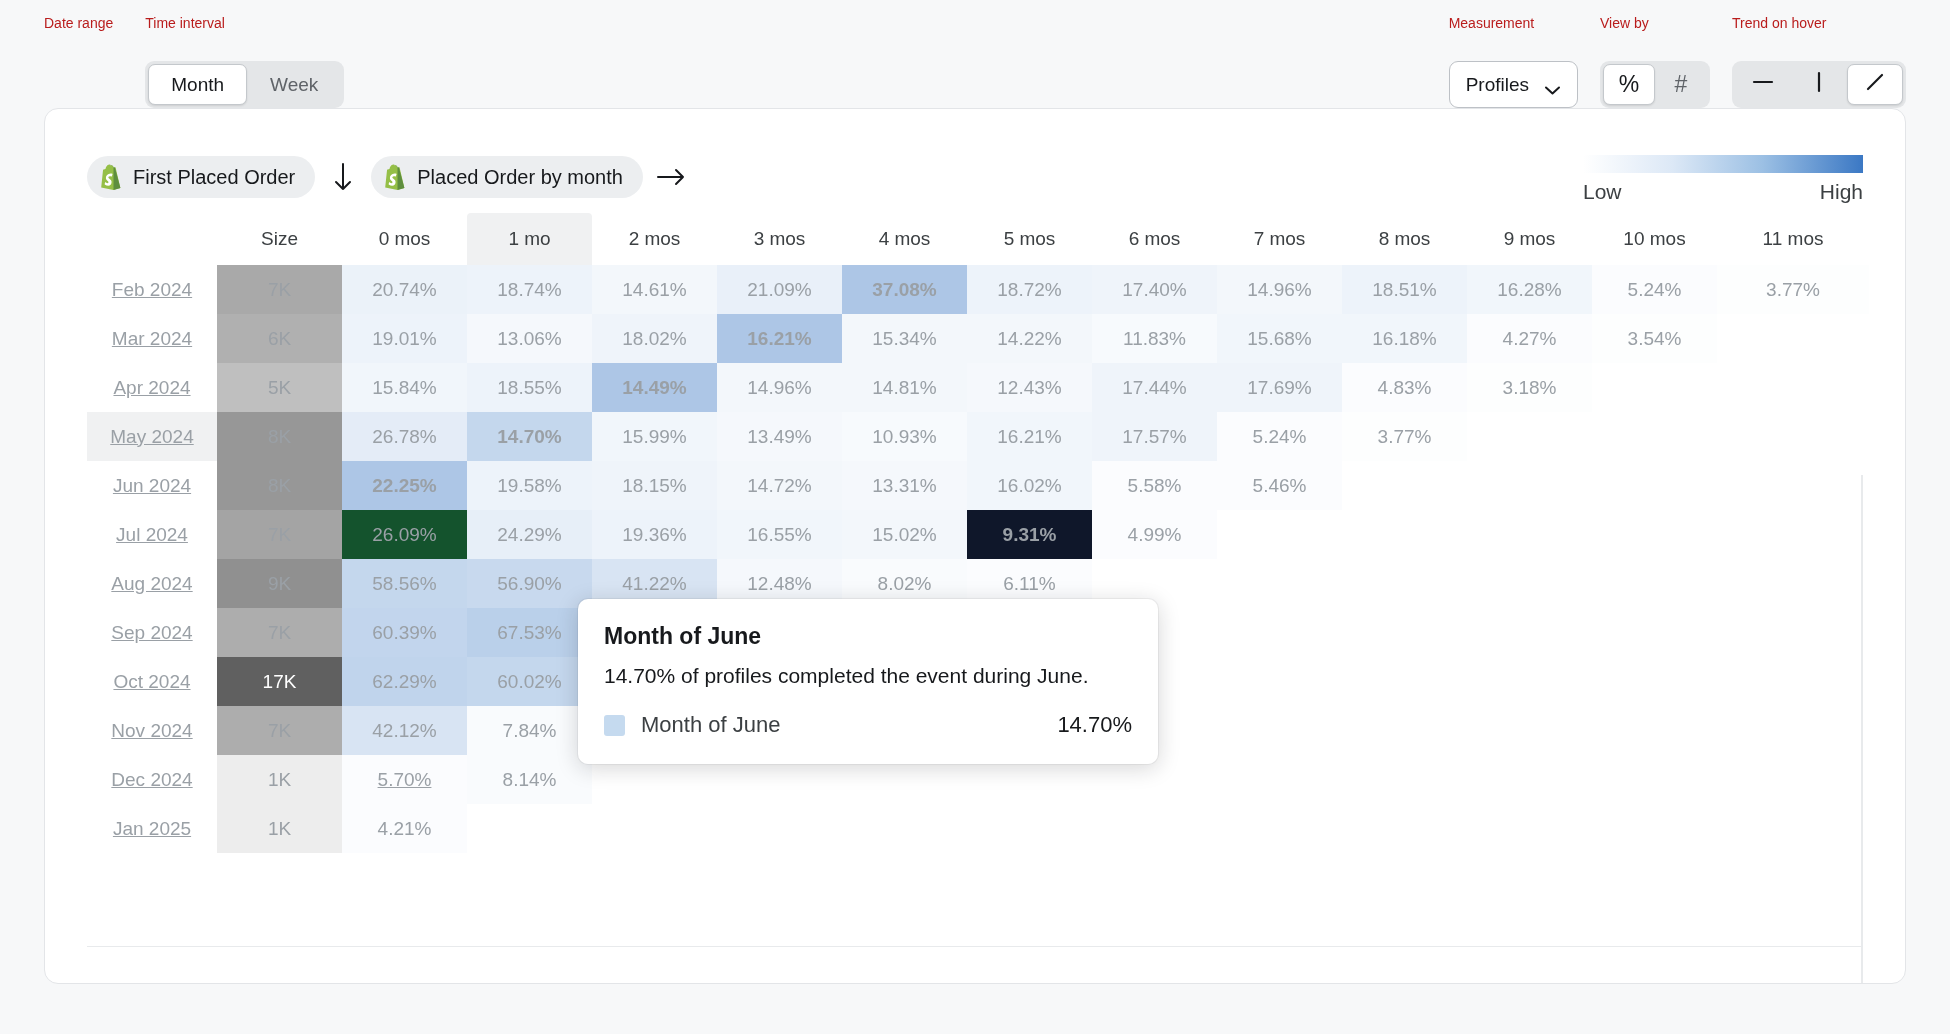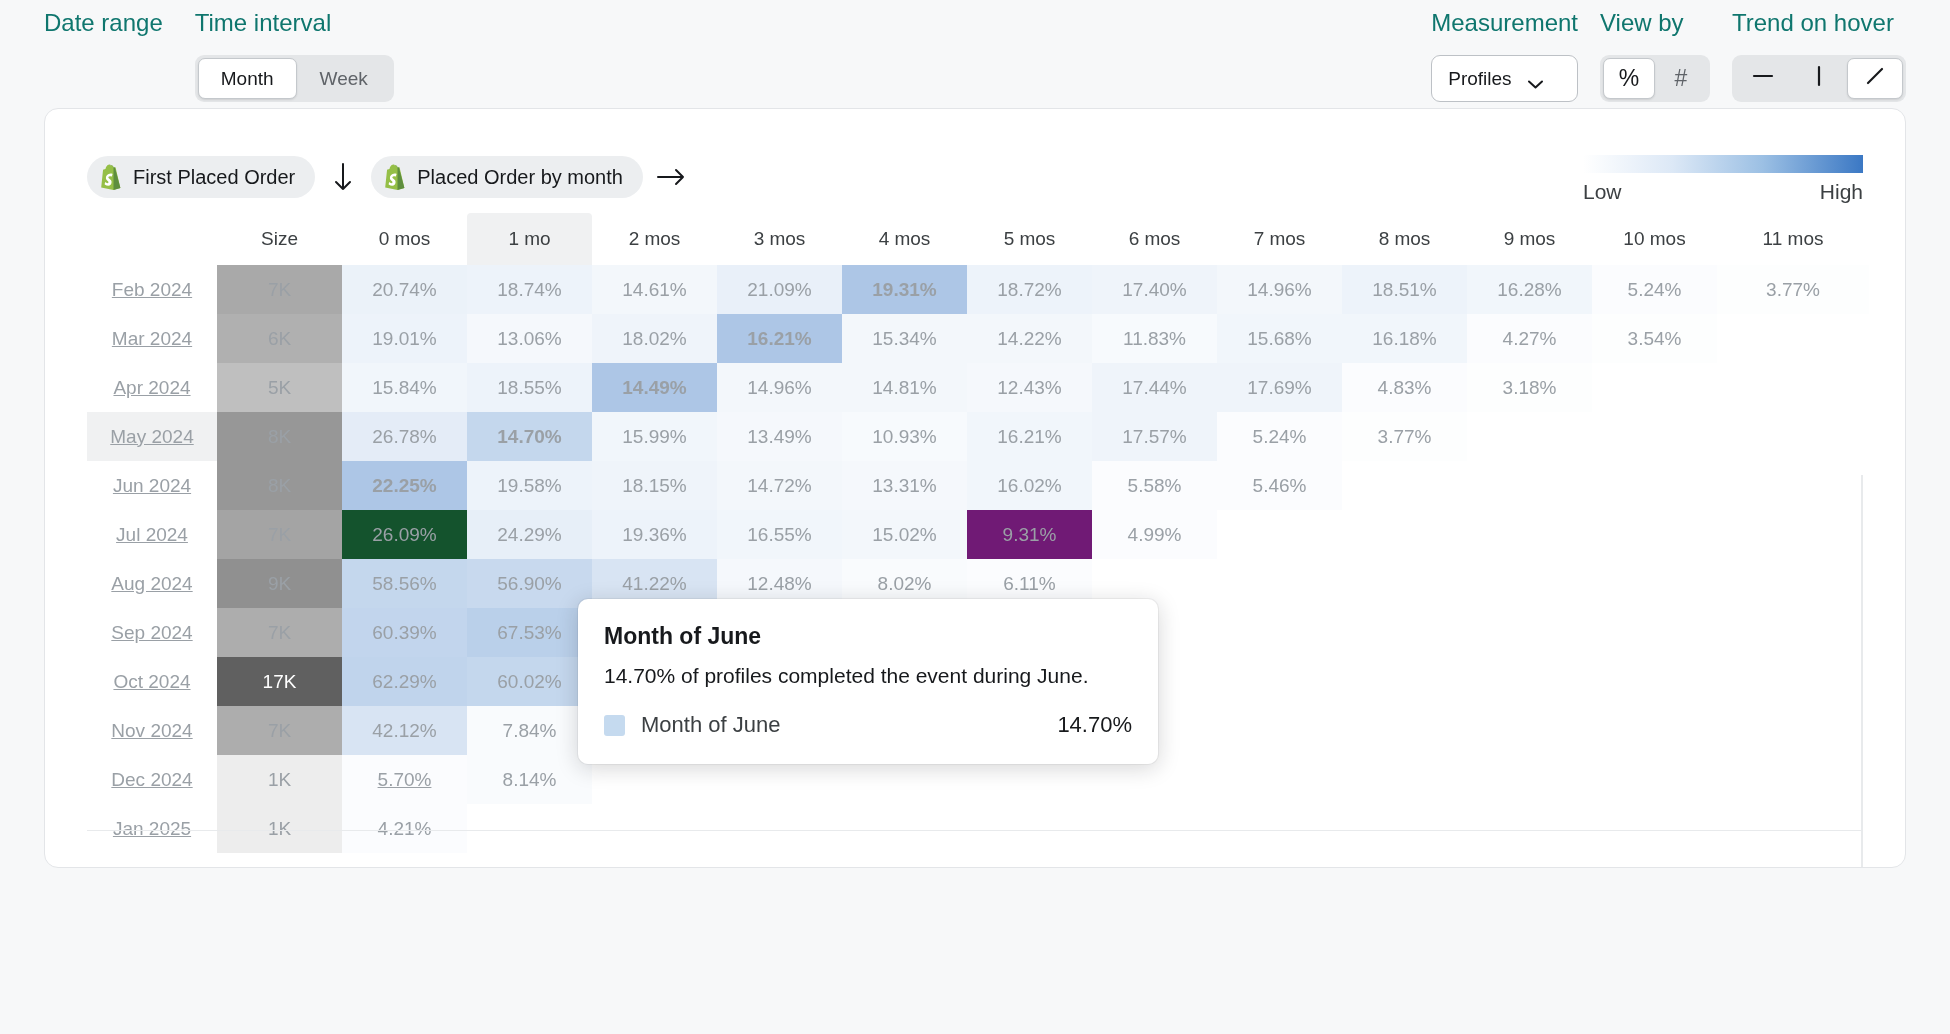--- a/index.html
+++ b/index.html
@@ -15,23 +15,23 @@
   .toolbar {
     position: relative;
     height: 108px;
     padding: 0 44px;
     display: flex;
     align-items: flex-start;
     background: #f7f8f9;
   }
   .ctrl-group { display: flex; flex-direction: column; margin-top: 12px; }
   .ctrl-label {
-    font-size: 24px;
-    color: #0f766e;
-    margin-bottom: 21px;
+    font-size: 14px;
+    color: #b91c1c;
+    margin-bottom: 27px;
     line-height: 22px;
     white-space: nowrap;
   }
 
   
   .select-btn {
     height: 47px;
     background: #ffffff;
     border: 1px solid #bdc1c6;
     border-radius: 9px;
@@ -83,21 +83,21 @@
   .gap-lg { width: 32px; }
   .gap-sm { width: 22px; }
 
   
   .card {
     position: relative;
     margin: 0 44px;
     background: #ffffff;
     border: 1px solid #e3e5e8;
     border-radius: 14px;
-    height: 760px;
+    height: 876px;
     overflow: hidden;
   }
 
   .card-head {
     display: flex;
     align-items: center;
     padding: 32px 42px 0 42px;
     height: 104px;
   }
   .pill {
@@ -409,21 +409,21 @@
           </tr>
         </thead>
       <tbody id="heat-body">
           <tr>
             <td class="rowlabel">Feb 2024</td>
             <td class="sizecell" style="background: rgb(169, 169, 169);">7K</td>
             <td style="background: rgb(235, 242, 249);">20.74%</td>
             <td style="background: rgb(237, 243, 250);">18.74%</td>
             <td style="background: rgb(243, 247, 251);">14.61%</td>
             <td style="background: rgb(233, 240, 249);">21.09%</td>
-            <td class="hot" style="background: rgb(173, 198, 230);">19.31%</td>
+            <td class="hot" style="background: rgb(173, 198, 230);">37.08%</td>
             <td style="background: rgb(237, 243, 250);">18.72%</td>
             <td style="background: rgb(239, 244, 250);">17.40%</td>
             <td style="background: rgb(243, 247, 251);">14.96%</td>
             <td style="background: rgb(237, 243, 250);">18.51%</td>
             <td style="background: rgb(241, 246, 251);">16.28%</td>
             <td style="background: rgb(251, 252, 254);">5.24%</td>
             <td style="background: rgb(253, 254, 254);">3.77%</td>
           </tr>
           <tr>
             <td class="rowlabel">Mar 2024</td>
@@ -490,21 +490,21 @@
             <td></td>
           </tr>
           <tr>
             <td class="rowlabel">Jul 2024</td>
             <td class="sizecell" style="background: rgb(164, 164, 164);">7K</td>
             <td style="background: #14532d;">26.09%</td>
             <td style="background: rgb(231, 239, 248);">24.29%</td>
             <td style="background: rgb(237, 243, 250);">19.36%</td>
             <td style="background: rgb(241, 246, 251);">16.55%</td>
             <td style="background: rgb(243, 247, 251);">15.02%</td>
-            <td style="background: #701a75;">9.31%</td>
+            <td style="background: #0f172a; font-weight: bold;">9.31%</td>
             <td style="background: rgb(251, 252, 254);">4.99%</td>
             <td></td>
             <td></td>
             <td></td>
             <td></td>
             <td></td>
           </tr>
           <tr>
             <td class="rowlabel">Aug 2024</td>
             <td class="sizecell" style="background: rgb(144, 144, 144);">9K</td>

